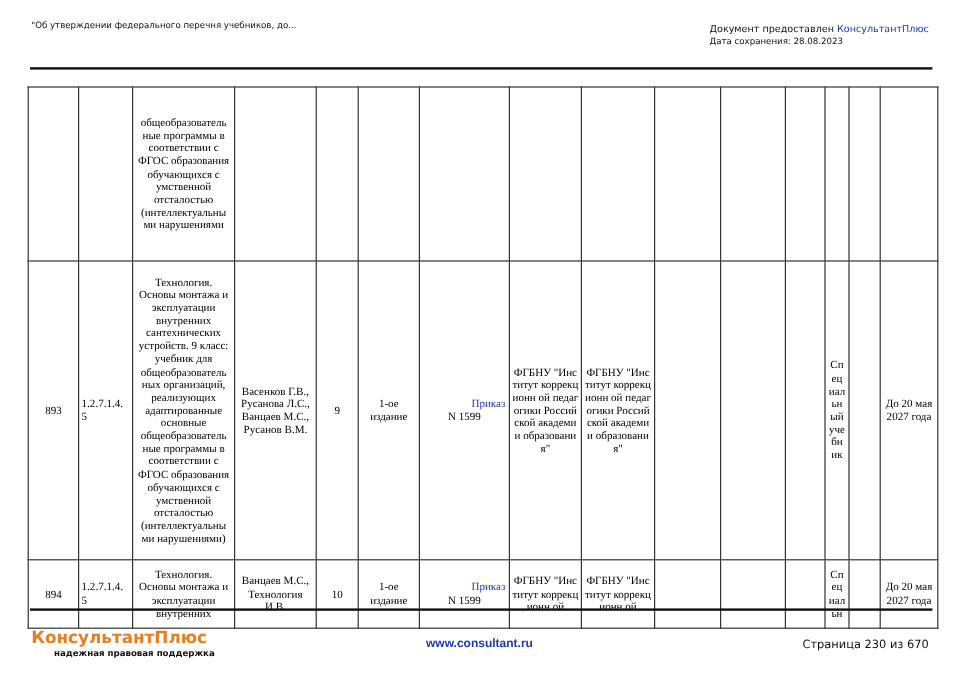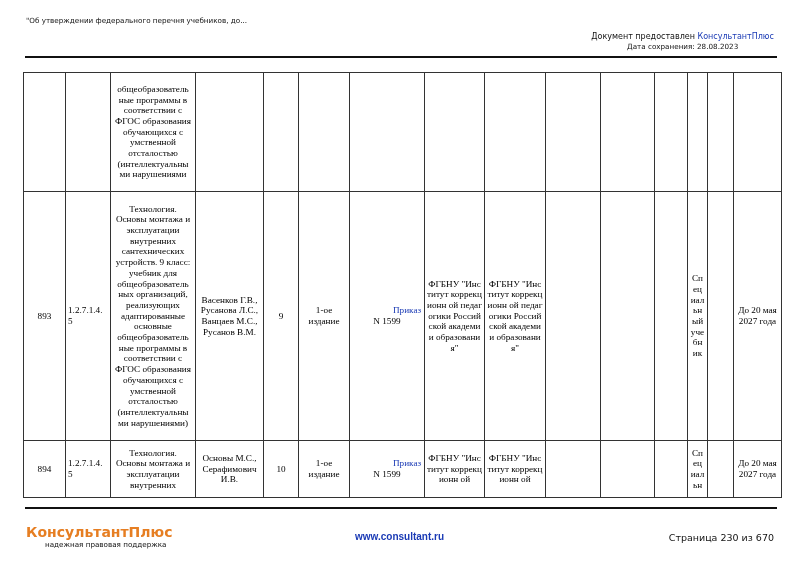--- a/index.html
+++ b/index.html
@@ -1,34 +1,34 @@
 <!DOCTYPE html>
 <html><head>
 <meta charset="utf-8">
 <style>
   html, body { margin:0; padding:0; background:#ffffff; }
   body { width:800px; height:566px; position:relative; overflow:hidden; font-family:"Liberation Serif", serif; color:#000; }
   .hdr-left { position:absolute; left:26px; top:16px; font-family:"DejaVu Sans", sans-serif; font-size:7.2px; line-height:9.3px; color:#111; }
-  .hdr-right { position:absolute; right:26px; top:32px; text-align:center; font-family:"DejaVu Sans", sans-serif; color:#111; }
+  .hdr-right { position:absolute; right:26px; top:20px; text-align:left; font-family:"DejaVu Sans", sans-serif; color:#111; }
   .hdr-right .l1 { font-size:8px; line-height:10px; }
   .hdr-right .l2 { font-size:7.2px; line-height:9px; }
   .brand-link { color:#1a3ab5; }
   .rule { position:absolute; left:25px; width:349px; height:2px; background:#111; }
   .rule-top { top:56px; width:752px; }
   .rule-bot { top:507px; width:752px; }
 
   table.doc { position:absolute; left:23px; top:72px; border-collapse:collapse; table-layout:fixed; width:758px; }
   table.doc td { border:1.2px solid #333; font-size:9.2px; line-height:10.7px; text-align:center; vertical-align:middle; padding:0 2px; overflow:hidden; word-break:break-all; }
   table.doc td.left { text-align:left; }
   table.doc td.title { word-break:normal; }
   .link { color:#1a3ab5;margin-left:40px; }
 
   .foot-brand { position:absolute; left:26px; top:524px; font-family:"DejaVu Sans", sans-serif; }
   .foot-brand .name { font-size:14px; font-weight:bold; color:#e67e22; line-height:16px; }
-  .foot-brand .tag { font-size:7.2px; font-weight:normal; color:#111; line-height:9px;padding-left:19px; }
+  .foot-brand .tag { font-size:7.2px; font-weight:bold; color:#111; line-height:9px;padding-left:19px; }
   .foot-url { position:absolute; left:355px; top:531px; font-family:Liberation Sans, sans-serif; font-size:10px; font-weight:bold; color:#1a3ab5; }
   .foot-page { position:absolute; right:26px; top:532px; font-family:"DejaVu Sans", sans-serif; font-size:9.5px; color:#111; }
 </style>
 </head>
 <body>
 
 <div class="hdr-left">
   <div>"Об утверждении федерального перечня учебников, до...</div>
 </div>
 
@@ -52,21 +52,21 @@
     <col style="width:61px">
       <col style="width:55px">
       <col style="width:54px">
       <col style="width:33px">
     <col style="width:20px">
       <col style="width:26px">
       <col style="width:48px">
   </colgroup>
   <tbody>
 
-    <tr style="height:119px">
+    <tr style="height:145px">
       <td></td>
       <td class="left"></td>
       <td class="title">общеобразователь ные программы в соответствии с ФГОС образования обучающихся с умственной отсталостью (интеллектуальны ми нарушениями</td>
       <td></td>
       <td></td>
       <td></td>
       <td><span class="link"></span><span></span></td>
       <td></td>
       <td></td>
       <td></td>
@@ -92,21 +92,21 @@
       <td></td>
       <td>Сп ец иал ьн ый уче бн ик</td>
       <td></td>
       <td class="title">До 20 мая 2027 года</td>
     </tr>
 
     <tr style="height:57px">
       <td>894</td>
       <td class="left">1.2.7.1.4. 5</td>
       <td class="title">Технология. Основы монтажа и эксплуатации внутренних</td>
-      <td class="title">Основы М.С., Серафимович И.В.</td>
+      <td class="title">Ванцаев М.С., Технология И.В.</td>
       <td>10</td>
       <td class="title">1-ое издание</td>
       <td class="title"><span class="link">Приказ</span><span> N 1599</span></td>
       <td>ФГБНУ "Институт коррекционн ой</td>
       <td>ФГБНУ "Институт коррекционн ой</td>
       <td></td>
       <td></td>
       <td></td>
       <td>Сп ец иал ьн</td>
       <td></td>

